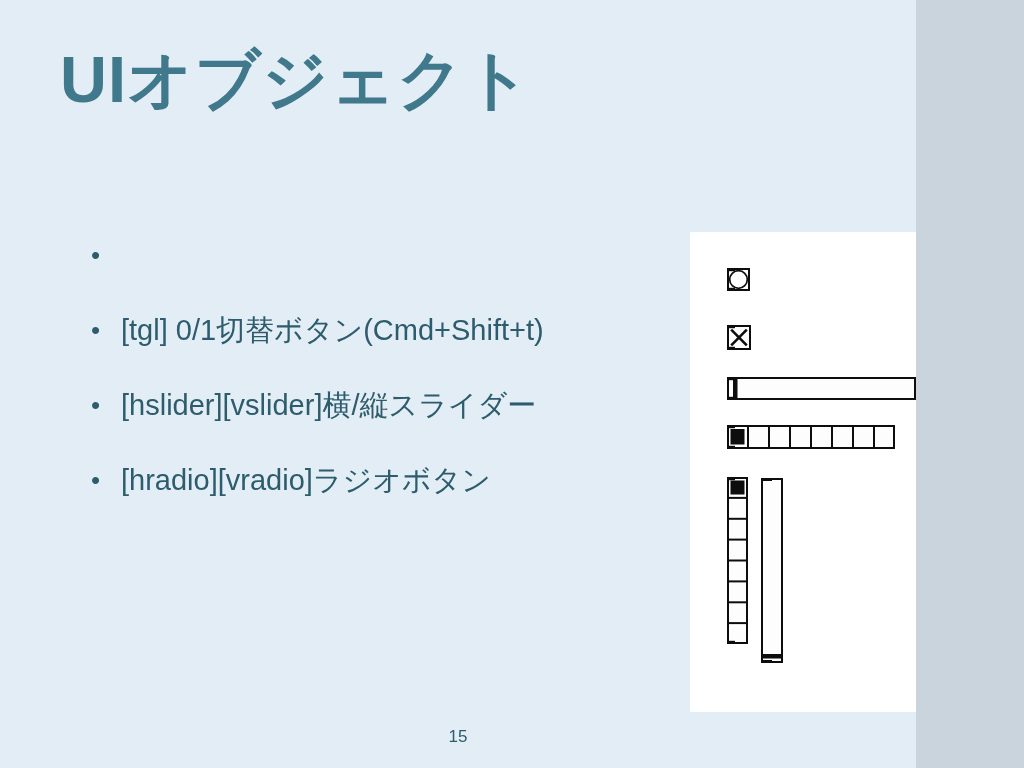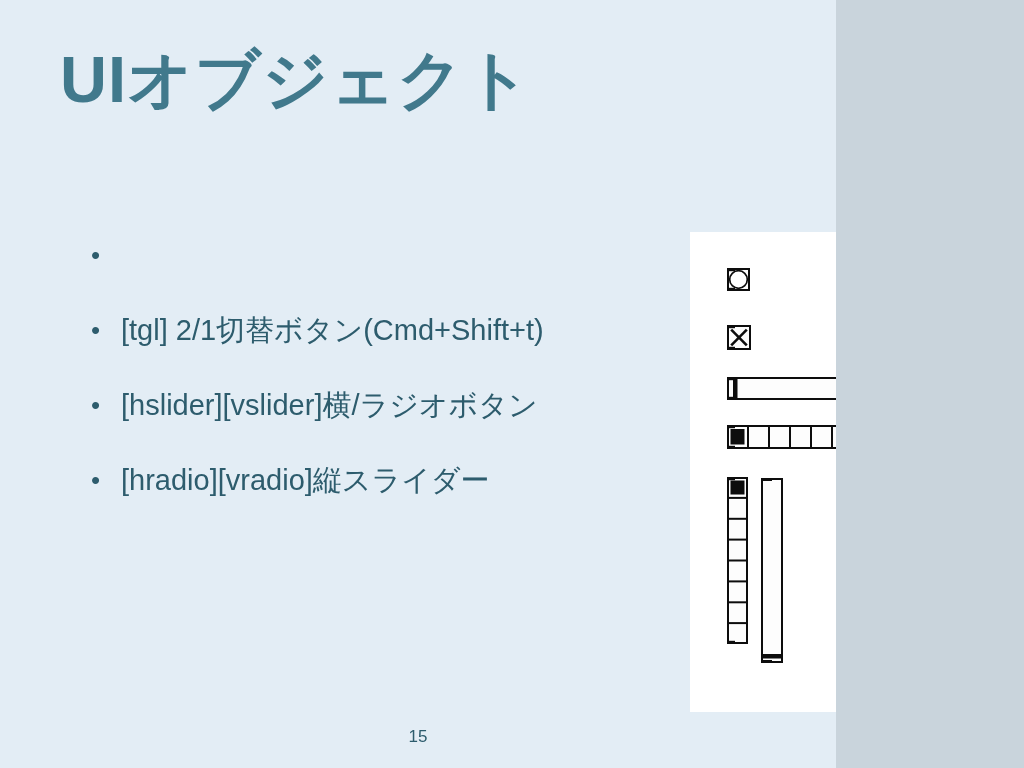--- a/index.html
+++ b/index.html
@@ -2,21 +2,21 @@
 <html><head>
 <meta charset="utf-8">
 <style>
   html, body { margin: 0; padding: 0; }
   body {
     font-family: "Liberation Sans", "DejaVu Sans", sans-serif;
     background: #c9d4dc;
   }
   .slide {
     position: relative;
-    width: 836px;
+    width: 916px;
     height: 768px;
     background: #e3edf5;
     overflow: hidden;
   }
   .slide-title {
     position: absolute;
     left: 60px;
     top: 36px;
     margin: 0;
     font-size: 65px;
@@ -79,29 +79,29 @@
 <div class="slide">
 
   <h1 class="slide-title">UIオブジェクト</h1>
 
   <ul class="bullet-list">
     <li>
       <span class="bullet-dot">•</span>
     </li>
     <li>
       <span class="bullet-dot">•</span>
-      <span>[tgl] 2/1切替ボタン(Cmd+Shift+t)</span>
+      <span>[tgl] 0/1切替ボタン(Cmd+Shift+t)</span>
     </li>
     <li>
       <span class="bullet-dot">•</span>
-      <span>[hslider][vslider]横/ラジオボタン</span>
+      <span>[hslider][vslider]横/縦スライダー</span>
     </li>
     <li>
       <span class="bullet-dot">•</span>
-      <span>[hradio][vradio]縦スライダー</span>
+      <span>[hradio][vradio]ラジオボタン</span>
     </li>
   </ul>
 
   <div class="demo-panel">
 
     <svg class="widget w-bng" width="23" height="23" viewBox="0 0 23 23">
       <rect x="1" y="1" width="21" height="21" fill="#fdfdfd" stroke="#0d0d0d" stroke-width="2"></rect>
       <circle cx="11.5" cy="11.5" r="8.8" fill="#ffffff" stroke="#0d0d0d" stroke-width="1.7"></circle>
       <rect x="0" y="0" width="8" height="3.2" fill="#0d0d0d"></rect>
       <rect x="0" y="19.8" width="8" height="3.2" fill="#0d0d0d"></rect>

